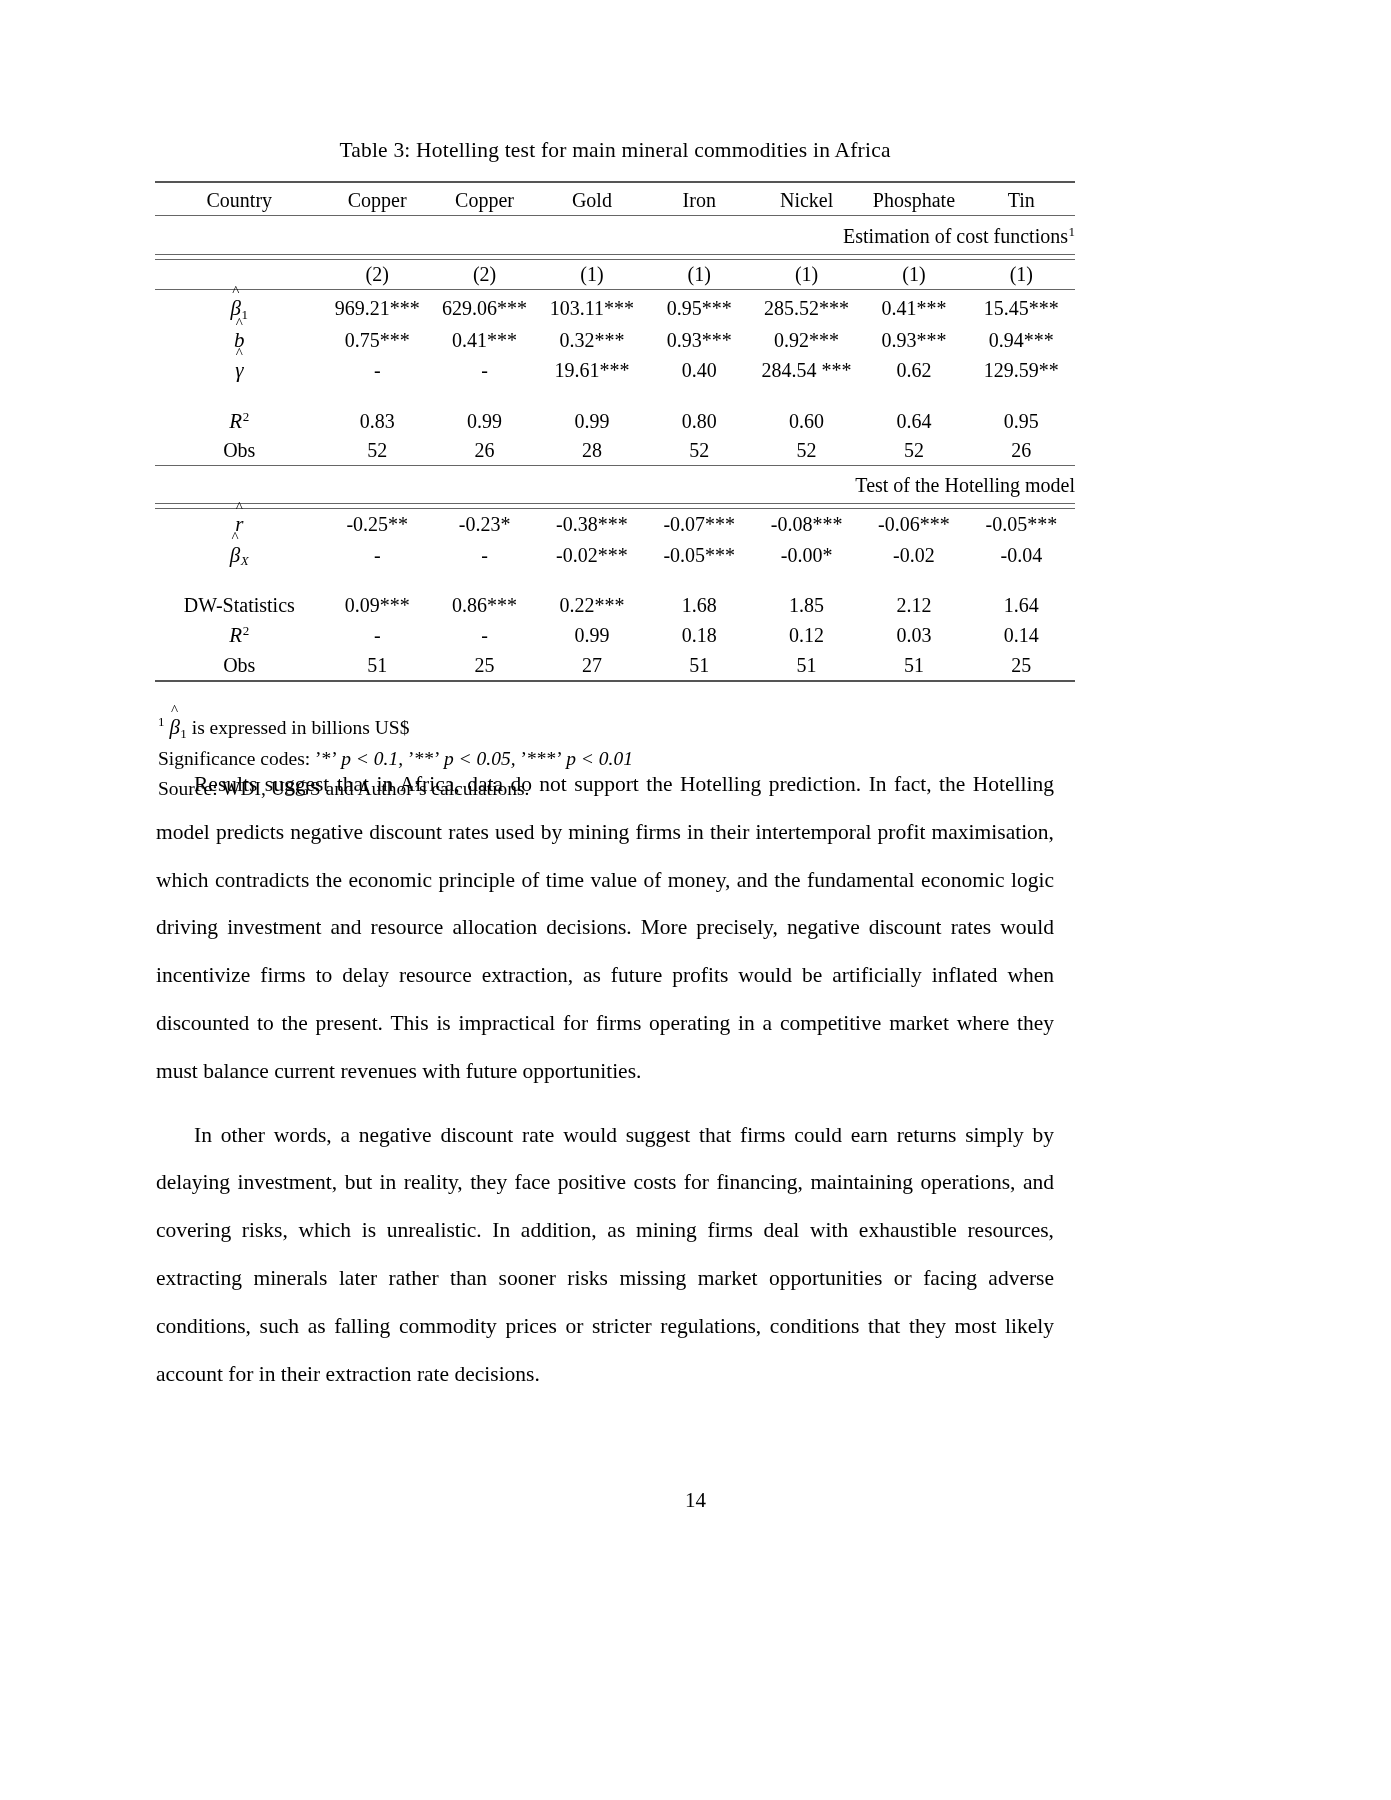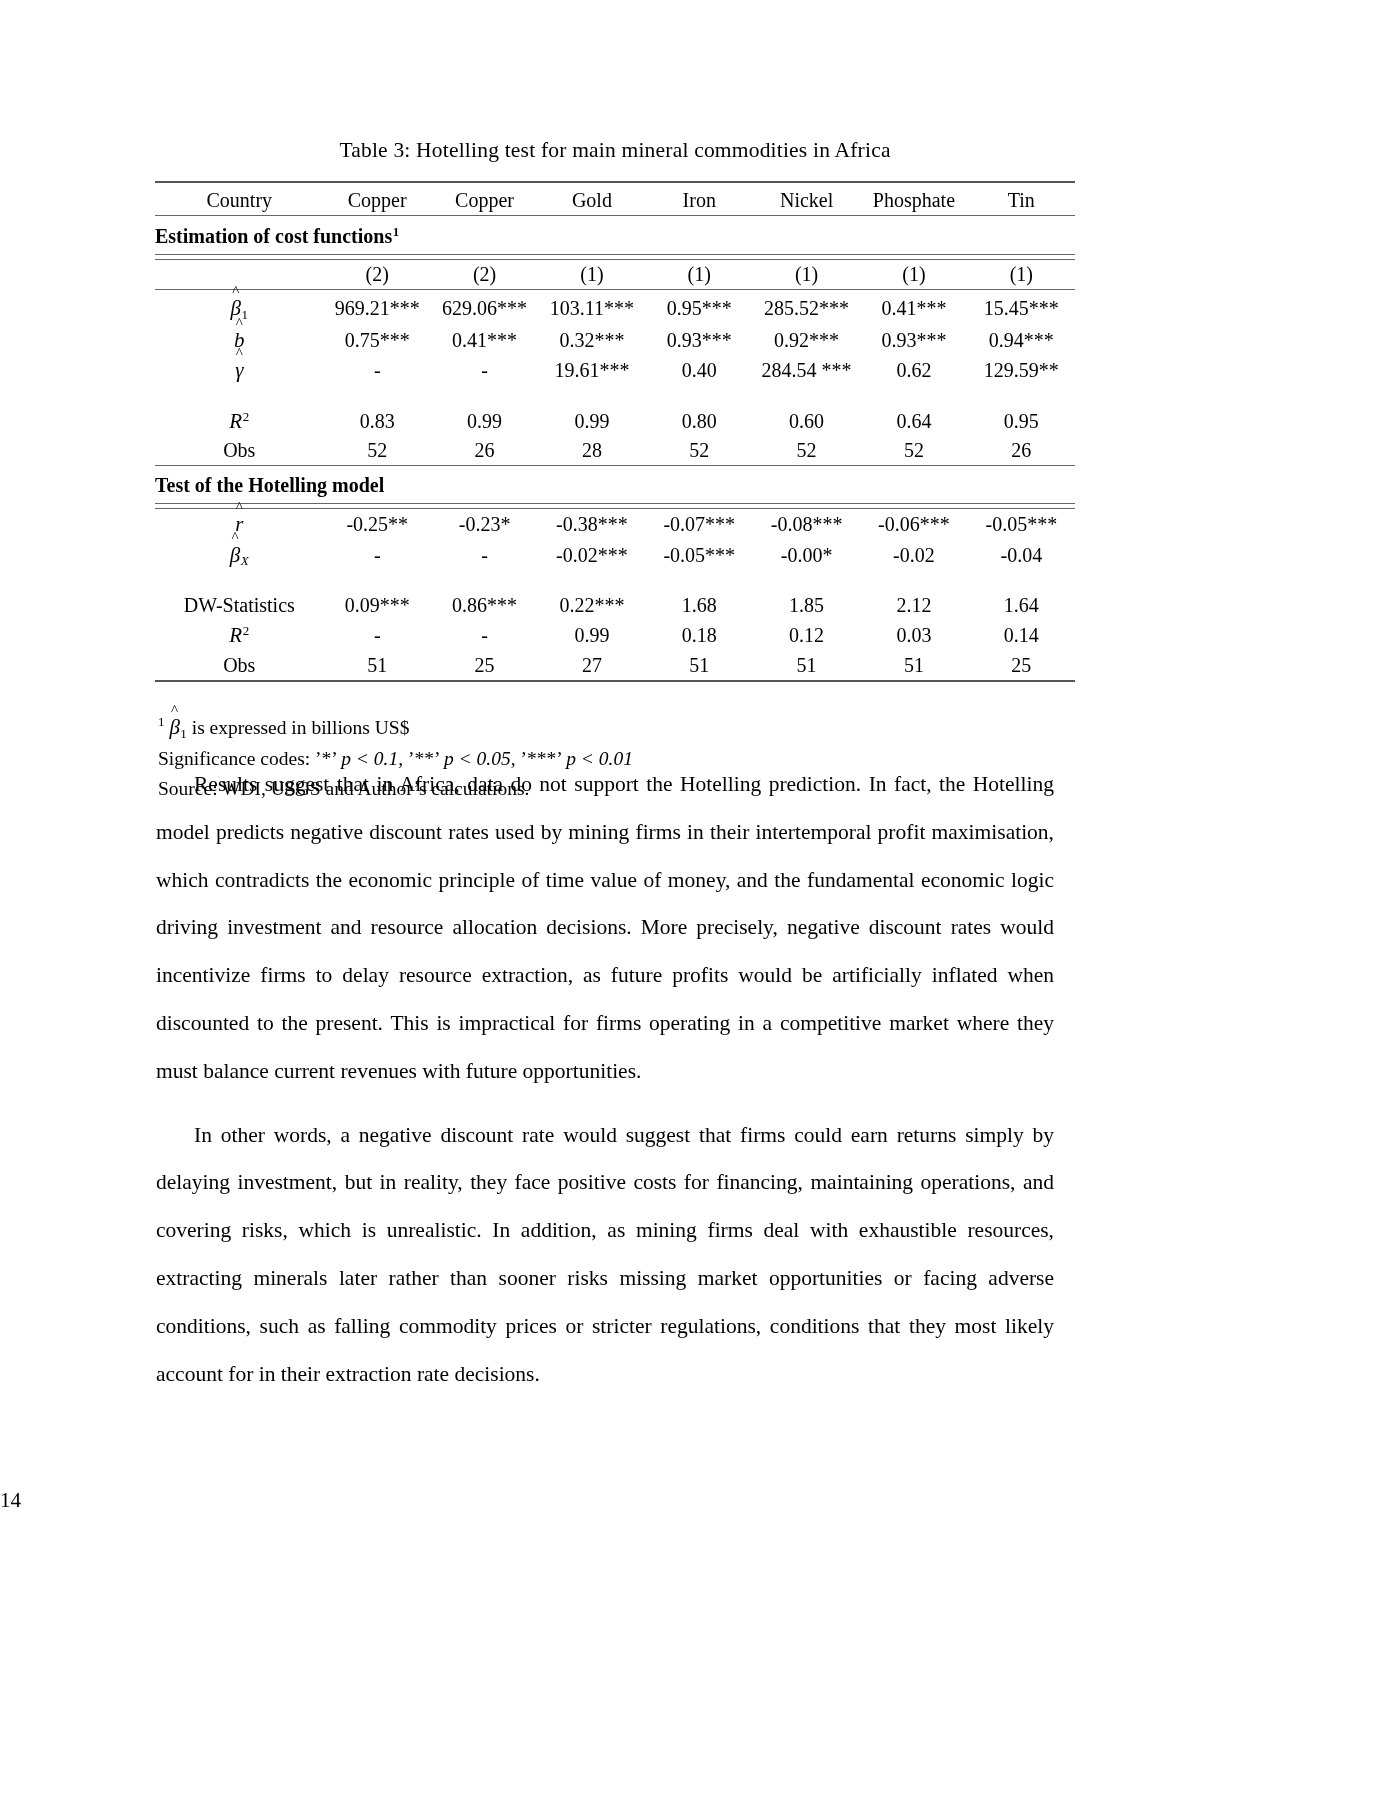--- a/index.html
+++ b/index.html
@@ -58,24 +58,23 @@
   }
   col.c-label { width: 168px; }
   col.c-data  { width: 107px; }
 
   tr.toprule td   { border-top: 2.2px solid #555; height: 3px; padding: 0; line-height: 0; font-size: 0;}
   tr.midrule td   { border-top: 1.3px solid #666; height: 3px; padding: 0; line-height: 0; font-size: 0;}
   tr.doublerule td{ border-top: 1.3px solid #666; border-bottom: 1.3px solid #666; height: 4px; padding: 0; line-height: 0; font-size: 0;}
   tr.botrule td   { border-top: 2.2px solid #555; height: 3px; padding: 0; line-height: 0; font-size: 0;}
 
   tr.section-title td {
-    text-align: left;
+    text-align: right;
     font-size: 20px;
     padding: 2px 0 3px 0;
-    font-weight: bold;
   }
   tr.spacer td { height: 20px; line-height: 20px; font-size: 0; }
 
   .hdrrow td { padding-bottom: 3px; padding-top: 2px; }
 
   
   .math {
     font-family: "Liberation Serif", "DejaVu Serif", serif;
     font-style: italic;
     font-size: 21px;
@@ -142,21 +141,21 @@
   }
   .body-text p {
     margin: 16px;
     text-indent: 38px;
   }
   .page-number {
     position: absolute;
     left: 0;
     top: 1488px;
     width: 1391px;
-    text-align: left;
+    text-align: center;
     font-size: 21px;
   }
 </style>
 </head>
 <body>
 
 <div class="page">
 
   <div class="table-wrap">
     <div class="table-caption">Table 3: Hotelling test for main mineral commodities in Africa</div>

